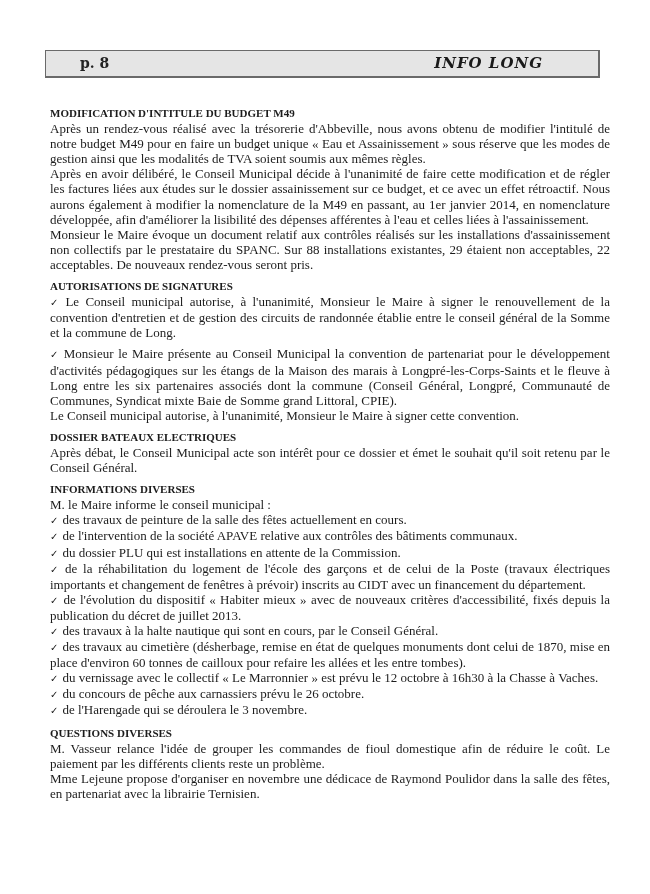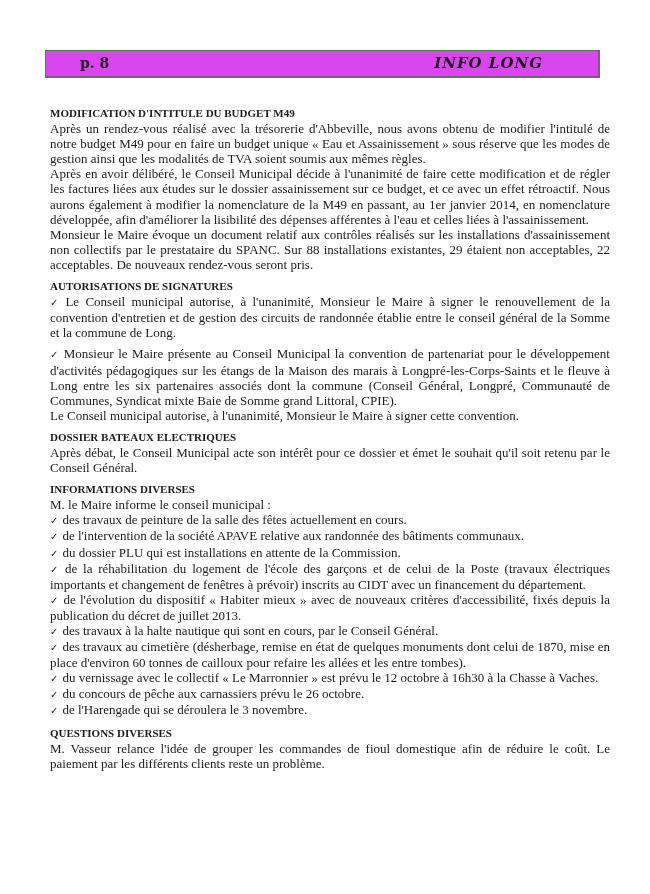--- a/index.html
+++ b/index.html
@@ -2,21 +2,21 @@
 <html><head>
 <meta charset="utf-8">
 <style>
   html, body { margin: 0; padding: 0; }
   body {
     width: 650px; height: 894px; background: #ffffff; position: relative; overflow: hidden;
     font-family: "Liberation Serif", "DejaVu Serif", serif; color: #1c1c1c;
   }
   .header-bar {
     position: absolute; left: 45px; top: 50px; width: 555px; height: 28px;
-    background: #d946ef; border: 1px solid #6a6a6a; border-bottom-width: 2px; border-right-width: 2px;
+    background: #e5e5e5; border: 1px solid #6a6a6a; border-bottom-width: 2px; border-right-width: 2px;
     box-sizing: border-box;
   }
   .page-no {
     position: absolute; left: 34px; top: 4px; font-family: "DejaVu Serif", serif; font-weight: bold;
     font-size: 14px; color: #222;
   }
   .mag-title {
     position: absolute; right: 55px; top: 3px; font-family: "DejaVu Serif", serif; font-weight: bold;
     font-style: italic; font-size: 15px; letter-spacing: 1px; color: #1a1a1a;
   }
@@ -57,28 +57,29 @@
 
   <div class="section">
     <div class="h">DOSSIER BATEAUX ELECTRIQUES</div>
     <p class="p">Après débat, le Conseil Municipal acte son intérêt pour ce dossier et émet le souhait qu'il soit retenu par le Conseil Général.</p>
   </div>
 
   <div class="section">
     <div class="h">INFORMATIONS DIVERSES</div>
     <p class="p">M. le Maire informe le conseil municipal :</p>
     <p class="p chk">des travaux de peinture de la salle des fêtes actuellement en cours.</p>
-    <p class="p chk">de l'intervention de la société APAVE relative aux randonnée des bâtiments communaux.</p>
+    <p class="p chk">de l'intervention de la société APAVE relative aux contrôles des bâtiments communaux.</p>
     <p class="p chk">du dossier PLU qui est installations en attente de la Commission.</p>
     <p class="p chk">de la réhabilitation du logement de l'école des garçons et de celui de la Poste (travaux électriques importants et changement de fenêtres à prévoir) inscrits au CIDT avec un financement du département.</p>
     <p class="p chk">de l'évolution du dispositif « Habiter mieux » avec de nouveaux critères d'accessibilité, fixés depuis la publication du décret de juillet 2013.</p>
     <p class="p chk">des travaux à la halte nautique qui sont en cours, par le Conseil Général.</p>
     <p class="p chk">des travaux au cimetière (désherbage, remise en état de quelques monuments dont celui de 1870, mise en place d'environ 60 tonnes de cailloux pour refaire les allées et les entre tombes).</p>
     <p class="p chk">du vernissage avec le collectif « Le Marronnier » est prévu le 12 octobre à 16h30 à la Chasse à Vaches.</p>
     <p class="p chk">du concours de pêche aux carnassiers prévu le 26 octobre.</p>
     <p class="p chk">de l'Harengade qui se déroulera le 3 novembre.</p>
   </div>
 
   <div class="section">
     <div class="h">QUESTIONS DIVERSES</div>
     <p class="p">M. Vasseur relance l'idée de grouper les commandes de fioul domestique afin de réduire le coût. Le paiement par les différents clients reste un problème.</p>
+    <p class="p">Mme Lejeune propose d'organiser en novembre une dédicace de Raymond Poulidor dans la salle des fêtes, en partenariat avec la librairie Ternisien.</p>
   </div>
 </div>
 
 </body></html>

